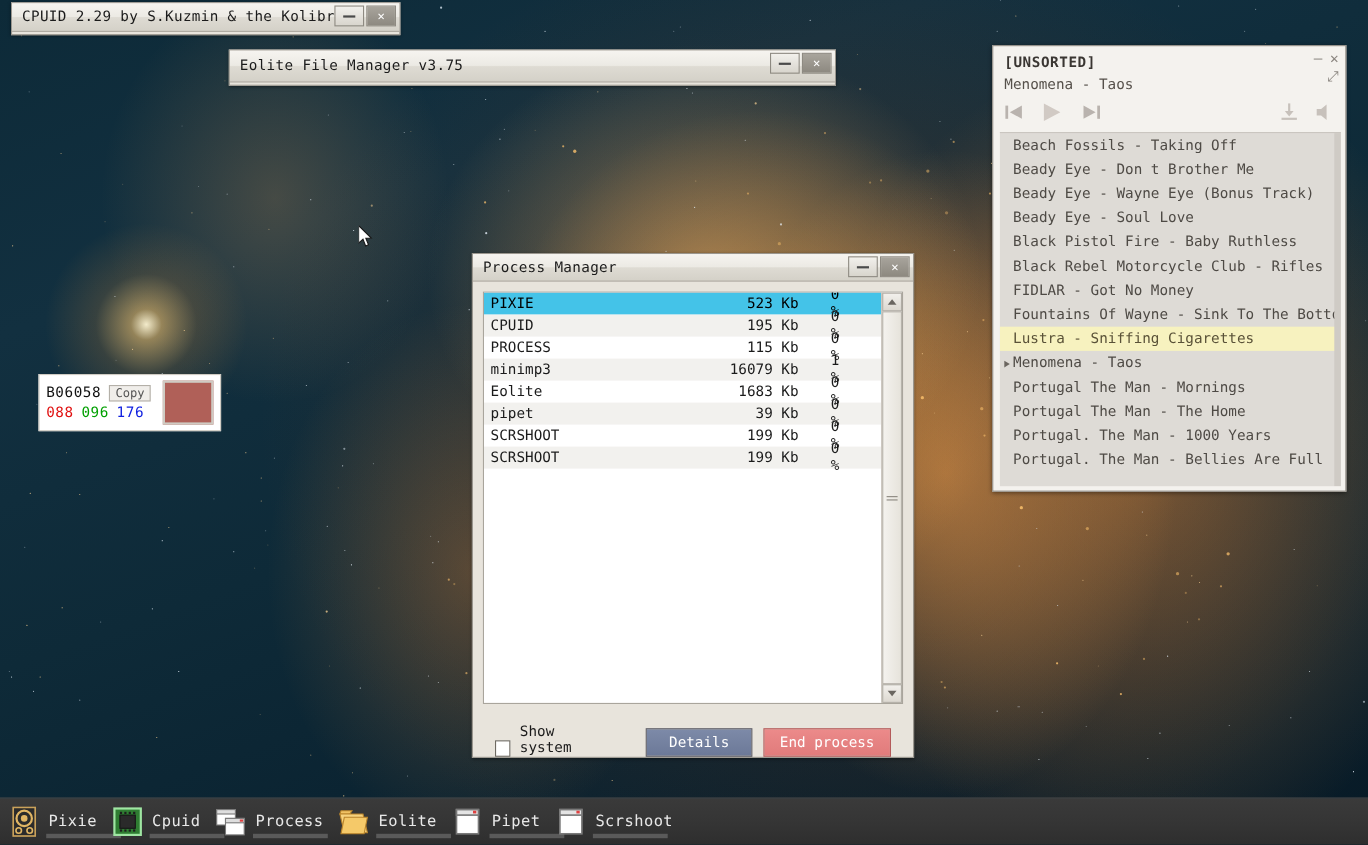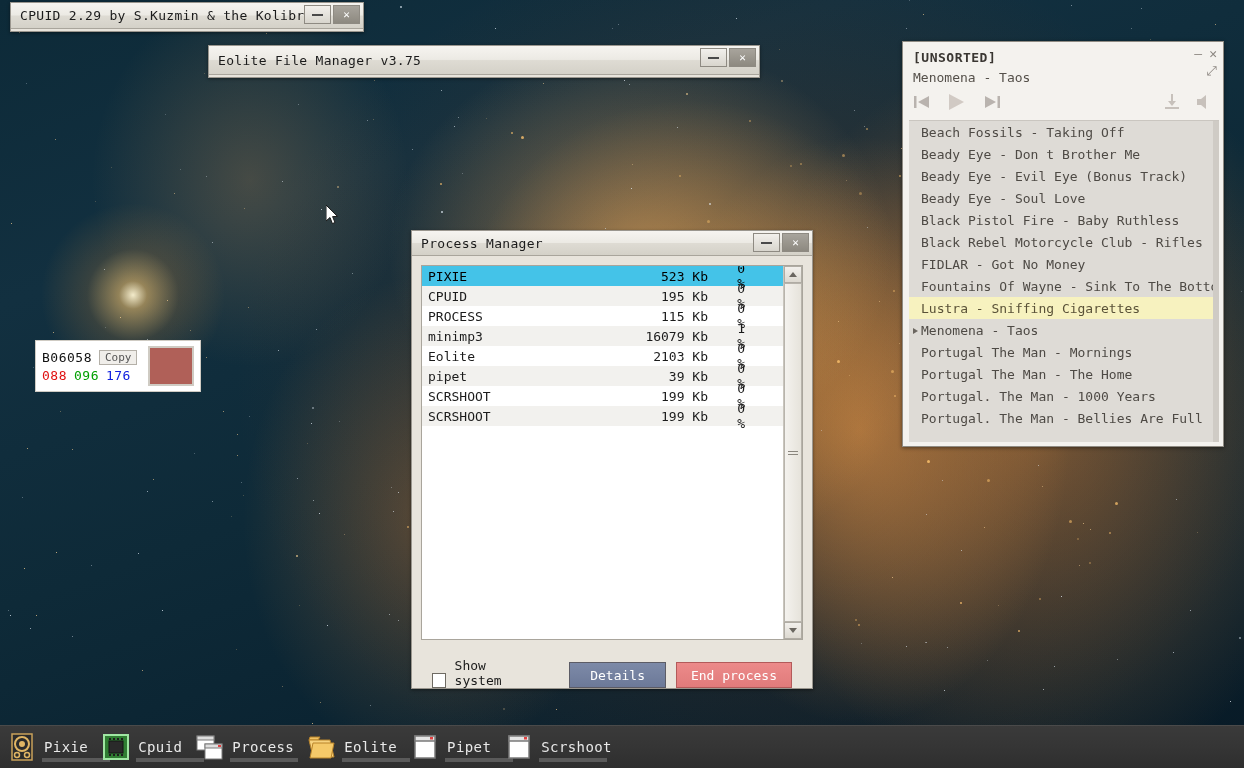--- a/index.html
+++ b/index.html
@@ -54,21 +54,21 @@
   #cpuid{left:10px;top:2px;width:352px;height:28px;}
   #cpuid .winframe{width:100%;height:100%;padding:0;}
   #cpuid .titlebar{height:26px;}
 
   
   #eolite{left:208px;top:45px;width:550px;height:31px;}
   #eolite .winframe{width:100%;height:100%;}
   #eolite .titlebar{height:29px;}
 
   
-  #procman{left:411px;top:230px;width:400px;height:457px;}
+  #procman{left:429px;top:230px;width:400px;height:457px;}
   #procman .winframe{width:100%;height:100%;display:flex;flex-direction:column;}
   #procman .body{flex:1;display:flex;flex-direction:column;padding:9px 9px 0 9px;box-sizing:border-box;}
   .listwrap{flex:1;display:flex;border:1px solid #a9a59c;background:#fff;overflow:hidden;}
   .plist{flex:1;overflow:hidden;}
   .prow{
     display:flex;align-items:center;height:20px;font-size:13px;color:#1b1b1b;
     padding:0 6px;box-sizing:border-box;
   }
   .prow:nth-child(even){background:#f2f1ee;}
   .prow.sel{background:#44c3e8;color:#000;}
@@ -558,21 +558,21 @@
               <span class="pmem">115 Kb</span>
               <span class="pcpu">0 %</span>
             </div>
             <div class="prow">
               <span class="pname">minimp3</span>
               <span class="pmem">16079 Kb</span>
               <span class="pcpu">1 %</span>
             </div>
             <div class="prow">
               <span class="pname">Eolite</span>
-              <span class="pmem">2103 Kb</span>
+              <span class="pmem">1683 Kb</span>
               <span class="pcpu">0 %</span>
             </div>
             <div class="prow">
               <span class="pname">pipet</span>
               <span class="pmem">39 Kb</span>
               <span class="pcpu">0 %</span>
             </div>
             <div class="prow">
               <span class="pname">SCRSHOOT</span>
               <span class="pmem">199 Kb</span>
@@ -654,21 +654,21 @@
                 <polygon points="2,6 6,6 11,2 11,16 6,12 2,12" fill="#9c928a"></polygon>
               </svg>
           </span>
         </span>
       </div>
     </div>
     <div class="pxlist">
       <div id="track-list">
           <div class="trk">Beach Fossils - Taking Off</div>
           <div class="trk">Beady Eye - Don t Brother Me</div>
-          <div class="trk">Beady Eye - Evil Eye (Bonus Track)</div>
+          <div class="trk">Beady Eye - Wayne Eye (Bonus Track)</div>
           <div class="trk">Beady Eye - Soul Love</div>
           <div class="trk">Black Pistol Fire - Baby Ruthless</div>
           <div class="trk">Black Rebel Motorcycle Club - Rifles</div>
           <div class="trk">FIDLAR - Got No Money</div>
           <div class="trk">Fountains Of Wayne - Sink To The Botto</div>
           <div class="trk hl">Lustra - Sniffing Cigarettes</div>
           <div class="trk playing">Menomena - Taos</div>
           <div class="trk">Portugal The Man - Mornings</div>
           <div class="trk">Portugal The Man - The Home</div>
           <div class="trk">Portugal. The Man - 1000 Years</div>

